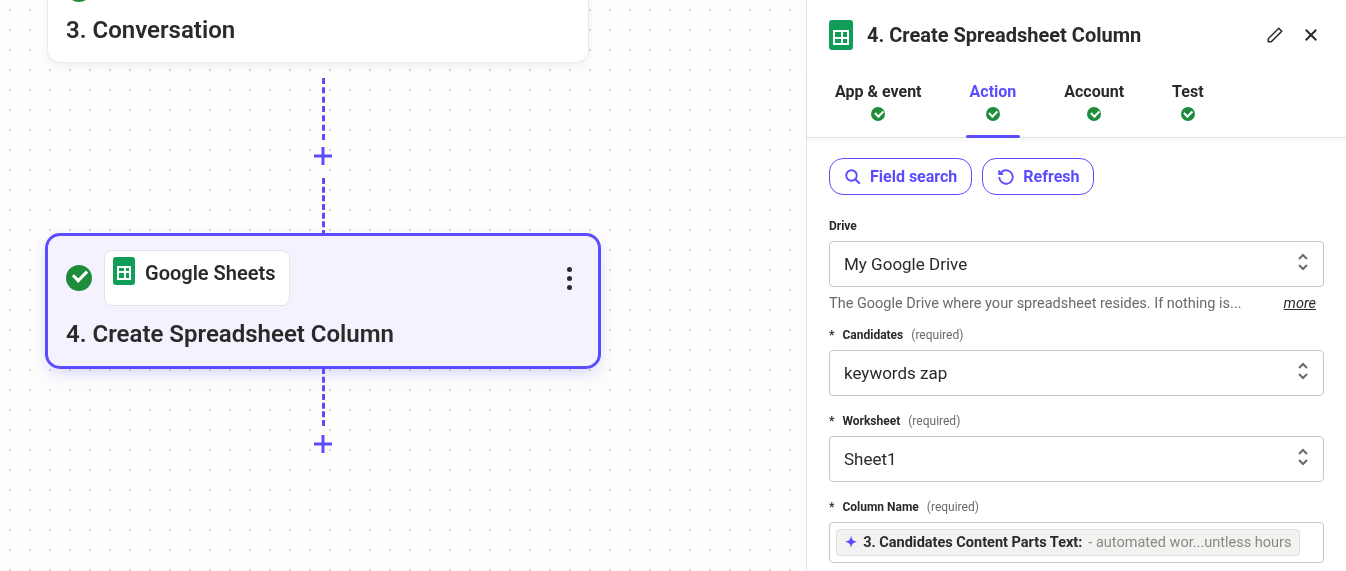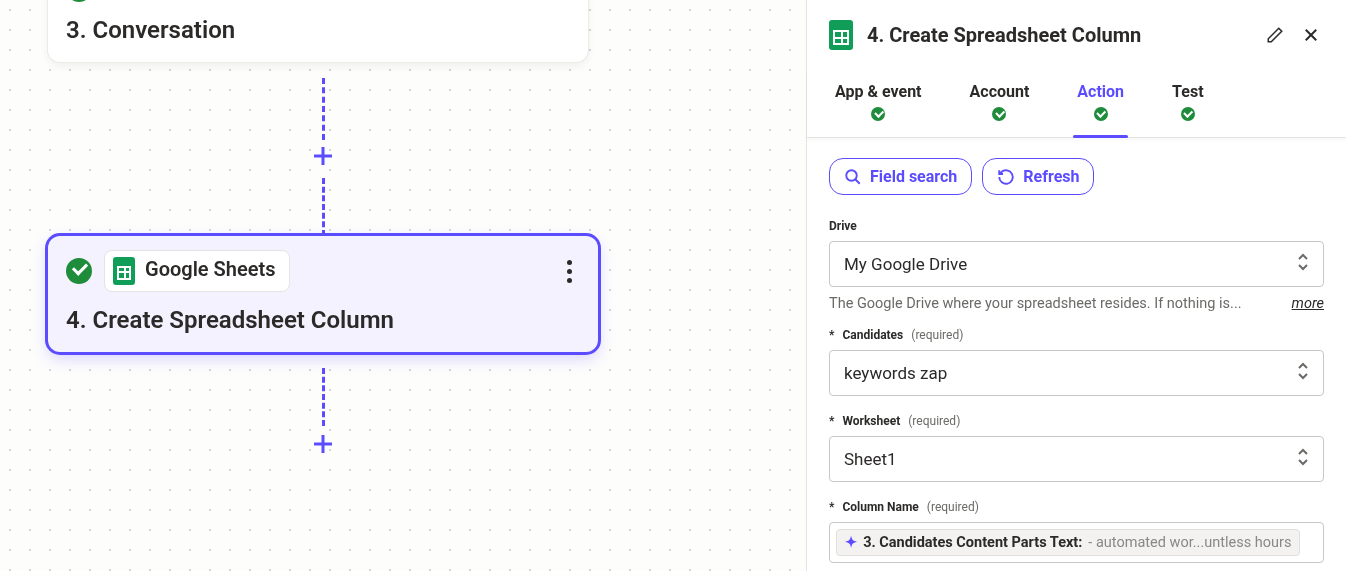--- a/index.html
+++ b/index.html
@@ -36,23 +36,23 @@
     width: 26px; height: 26px; border-radius: 50%;
     background: #1f8c3c; position: relative; flex: none;
   }
   .check-badge::after {
     content: ""; position: absolute; left: 7px; top: 5px;
     width: 11px; height: 6px;
     border-left: 3px solid #fff; border-bottom: 3px solid #fff;
     transform: rotate(-45deg);
   }
   .app-chip {
-    display: inline-flex; align-items: flex-start; gap: 10px;
+    display: inline-flex; align-items: flex-end; gap: 10px;
     background: #fff; border: 1px solid #e6e4e1; border-radius: 8px;
-    padding: 6px 14px 6px 8px; font-size: 20px; font-weight: 600; color: #2b2a29;
+    padding: 6px 14px 20px 8px; font-size: 20px; font-weight: 600; color: #2b2a29;
   }
   .sheets-icon {
     width: 22px; height: 28px; background: #0f9d58; border-radius: 3px;
     position: relative; flex: none;
   }
   .sheets-icon::before {
     content: ""; position: absolute; left: 4px; right: 4px; top: 9px; bottom: 5px;
     border: 2px solid #fff;
   }
   .sheets-icon::after {
@@ -143,21 +143,21 @@
   .field-label .req { color:#6b6a67; font-weight:400; }
   .field-label .ast { font-weight:700; color:#2b2a29; }
   .select {
     border:1px solid #c9c7c4; border-radius:4px; padding: 12px 40px 12px 14px;
     font-size:17px; color:#2b2a29; position:relative; cursor:pointer; background:#fff;
   }
   .select .caret {
     position:absolute; right:14px; top:50%; transform:translateY(-50%); color:#6b6a67;
   }
   .helper {
-    display:flex; align-items:flex-start; gap:8px; margin:8px 0 16px 0;
+    display:flex; align-items:flex-start; gap:8px; margin:8px 8px 16px 0;
     font-size:14.5px; color:#6b6a67;
   }
   .helper .more { margin-left:auto; text-decoration: underline; cursor:pointer; color:#2b2a29;font-style:italic; }
 
   .pill-input {
     border:1px solid #c9c7c4; border-radius:4px; padding:6px; background:#fff;
   }
   .pill {
     display:inline-flex; align-items:center; gap:6px; background:#f3f2f0;
     border:1px solid #e1dfdc; border-radius:4px; padding:4px 8px;
@@ -241,26 +241,26 @@
           <line x1="19" y1="5" x2="5" y2="19"></line>
         </svg>
     </div>
   </div>
 
   <div class="tabs">
     <div class="tab">
       <span>App &amp; event</span>
       <span class="mini-check"></span>
     </div>
+    <div class="tab active">
+      <span>Action</span>
+      <span class="mini-check"></span>
+    </div>
     <div class="tab">
       <span>Account</span>
-      <span class="mini-check"></span>
-    </div>
-    <div class="tab active">
-      <span>Action</span>
       <span class="mini-check"></span>
     </div>
     <div class="tab">
       <span>Test</span>
       <span class="mini-check"></span>
     </div>
   </div>
 
   <div class="sb-body">
     <div class="btn-row">

